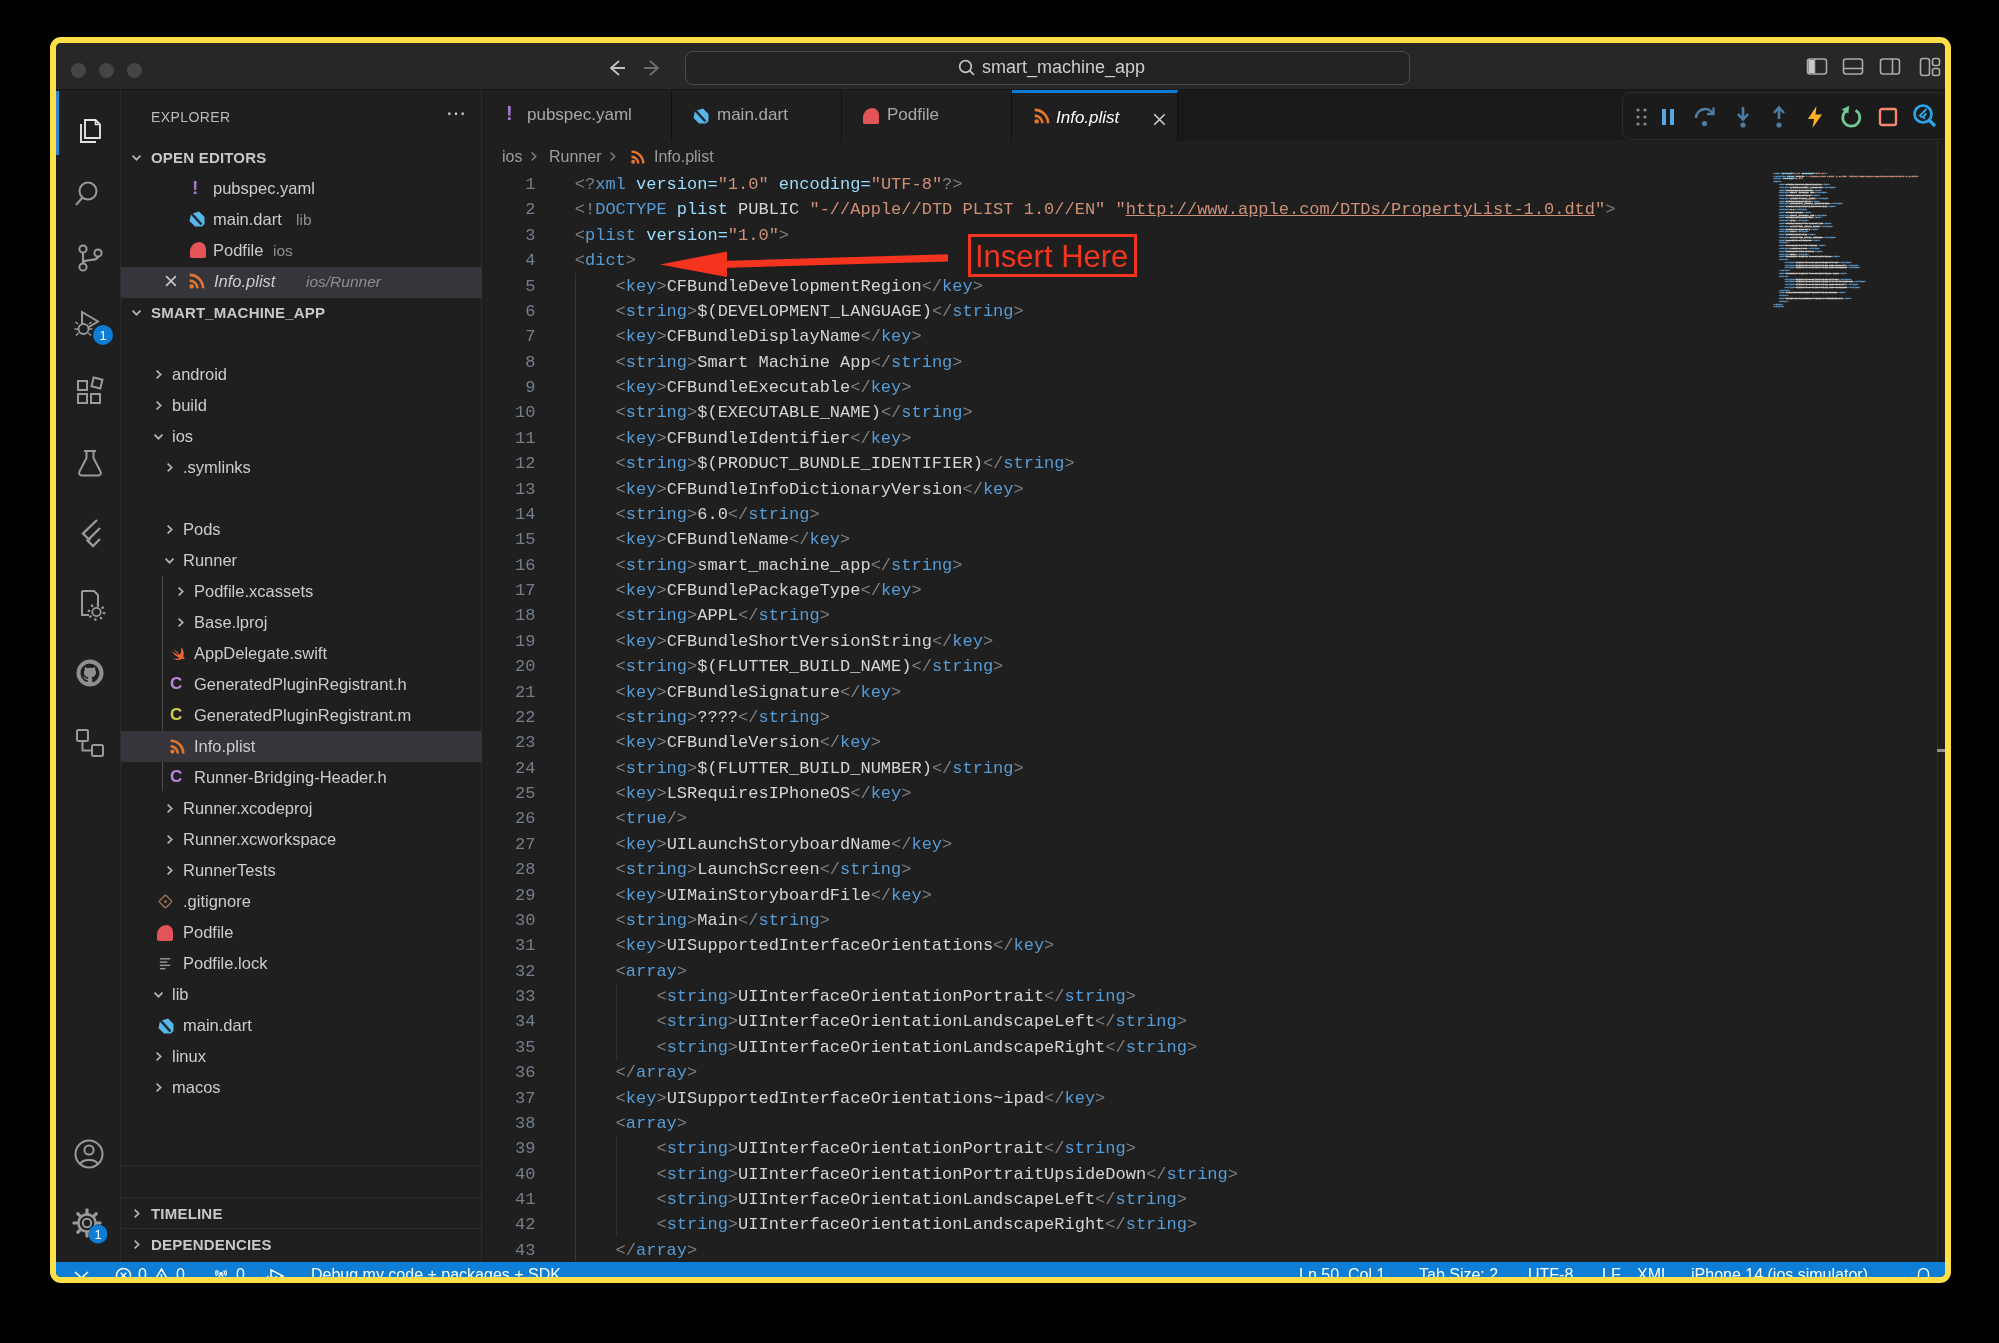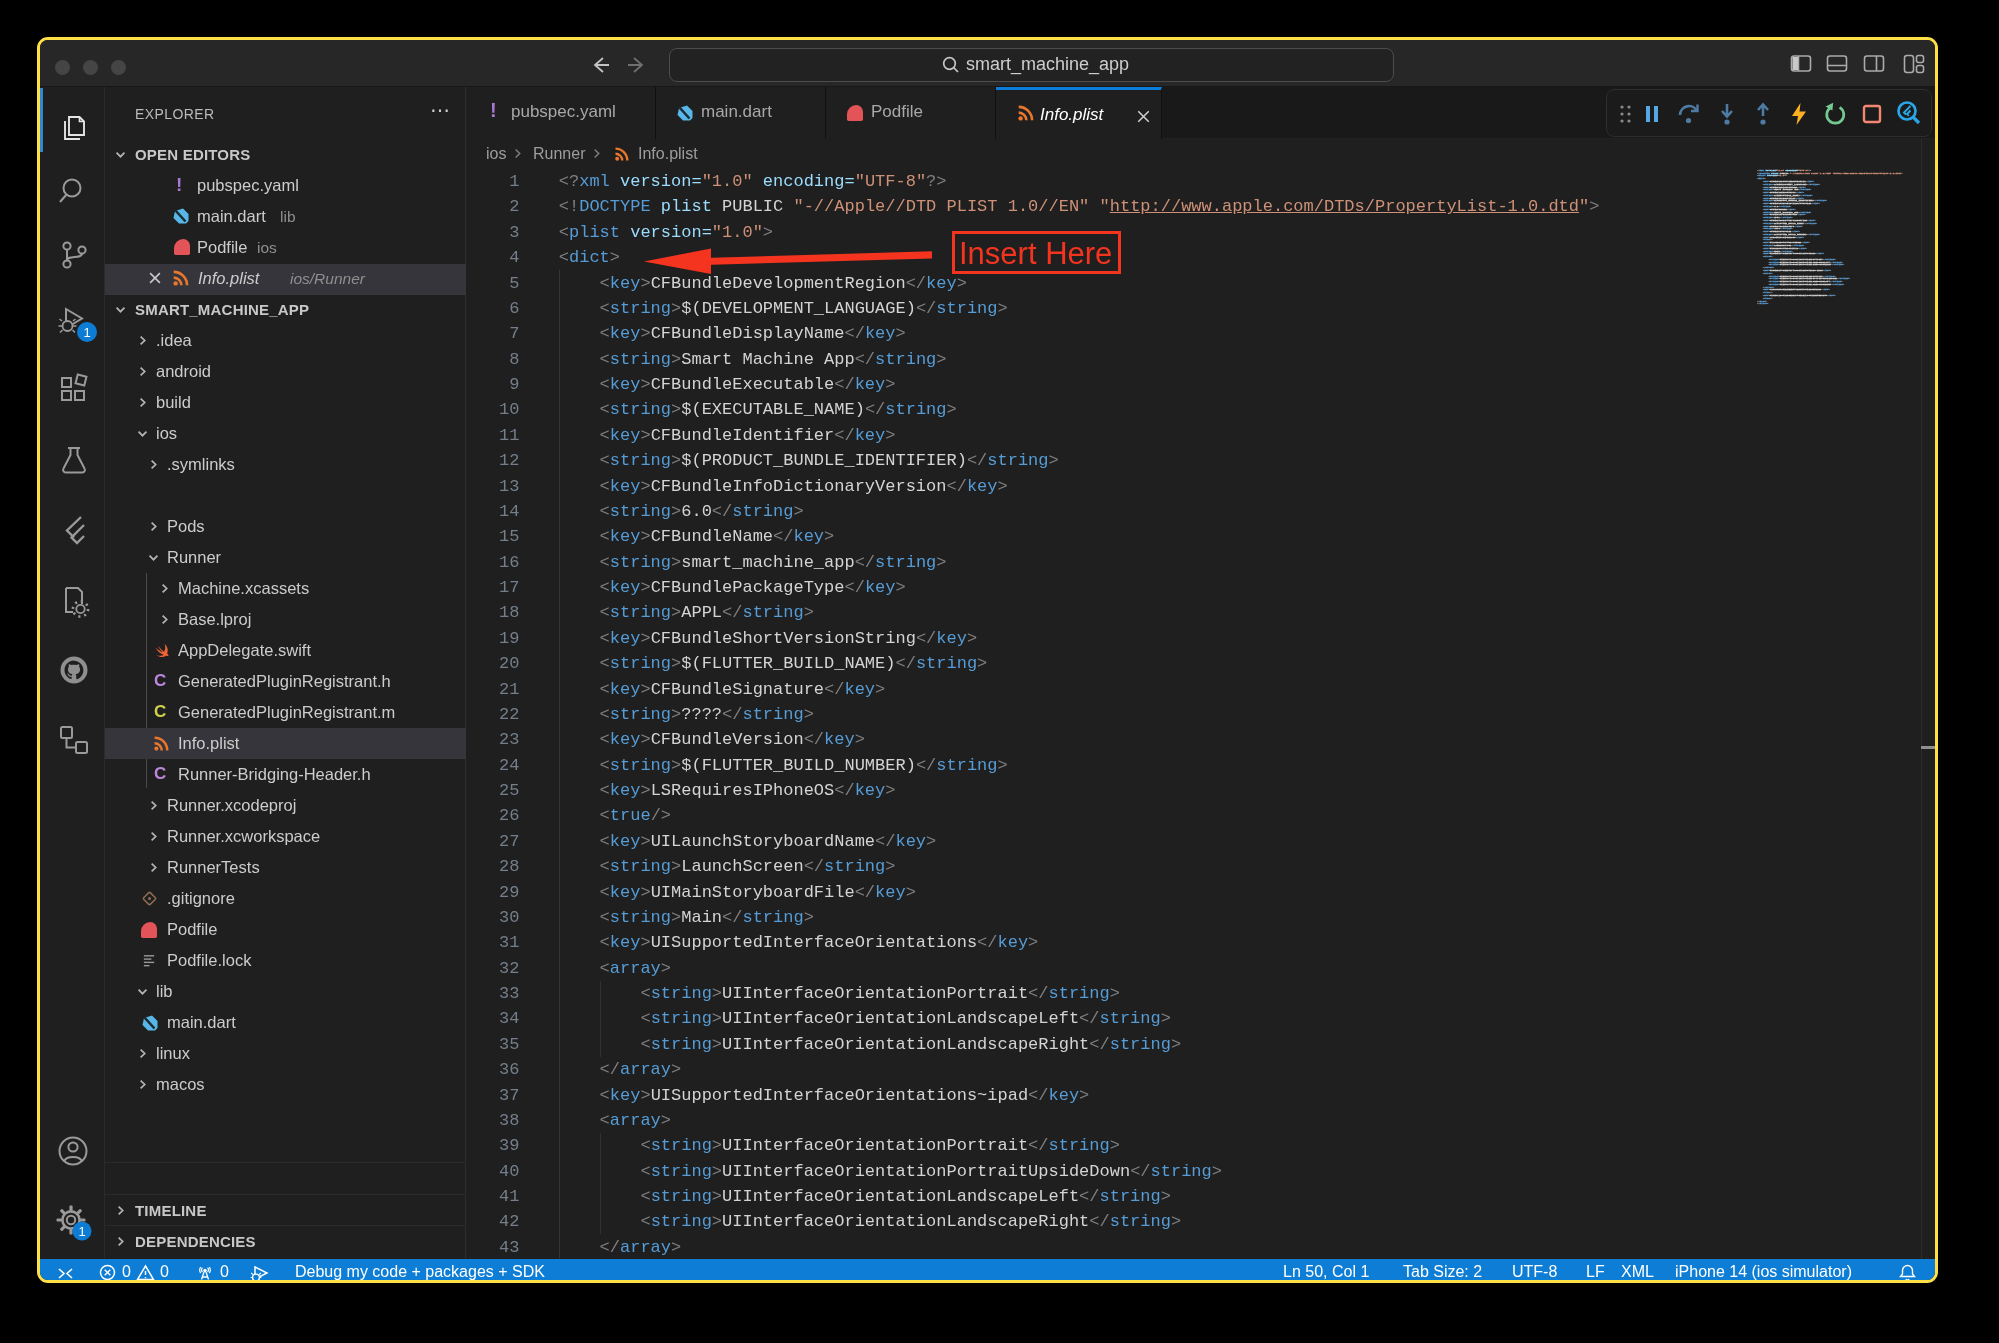--- a/index.html
+++ b/index.html
@@ -1,16 +1,16 @@
 <!DOCTYPE html>
 <html><head><meta charset="utf-8"><style>
 *{margin:0;padding:0;box-sizing:border-box}
 body{width:1999px;height:1343px;background:#000;font-family:"Liberation Sans",sans-serif;position:relative;overflow:hidden}
 .a{position:absolute}
-#win{position:absolute;left:37px;top:37px;width:1901px;height:1246px;background:#1f1f1f;border-radius:11px;overflow:hidden;border:3px solid #fde047}
+#win{position:absolute;left:50px;top:37px;width:1901px;height:1246px;background:#1f1f1f;border-radius:11px;overflow:hidden;border:6px solid #fde047}
 #title{position:absolute;left:0;top:0;width:100%;height:47px;background:#272727;border-bottom:1px solid #171717}
 #tabstrip{position:absolute;left:426px;top:47px;width:1475px;height:52px;background:#191919;border-bottom:1px solid #222}
 .tab{position:absolute;top:0;height:52px;background:#1f1f1f}
 .tab .lbl{position:absolute;top:15px;font-size:17px;color:#a8a8a8;white-space:nowrap}
 #sidebar{position:absolute;left:65px;top:47px;width:361px;height:1172px;background:#1f1f1f;border-right:1px solid #2e2e2e}
 #activity{position:absolute;left:0;top:47px;width:65px;height:1172px;background:#1f1f1f;border-right:1px solid #2b2b2b}
 #status{position:absolute;left:0;top:1219px;width:100%;height:27px;background:#0d7dd6;color:#fff;font-size:16px}
 #status .a{white-space:nowrap}
 pre{font-family:"Liberation Mono",monospace;font-size:17px;line-height:25.37px;white-space:pre}
 i{font-style:normal}
@@ -165,26 +165,20 @@
       </svg>
       <span class="a" style="left:93px;font-style:italic">Info.plist</span>
       <span class="a dim" style="left:185px;font-style:italic;font-size:15.5px">ios/Runner</span>
     </div>
     <div class="row" style="left:65px;top:253.5px;width:361px">
       <svg class="a" style="left:10px;top:10px" width="11" height="11" viewBox="0 0 11 11" fill="none">
         <path d="M1.54 3.6300000000000003 L5.5 7.699999999999999 L9.459999999999999 3.6300000000000003" stroke="#b5b5b5" stroke-width="1.7"></path>
       </svg>
       <span class="a sec" style="left:30px;top:0">SMART_MACHINE_APP</span>
     </div>
-    <div class="row" style="left:65px;top:284.5px;width:361px">
-      <svg class="a" style="left:32px;top:10px" width="11" height="11" viewBox="0 0 11 11" fill="none">
-        <path d="M3.6300000000000003 1.54 L7.699999999999999 5.5 L3.6300000000000003 9.459999999999999" stroke="#b5b5b5" stroke-width="1.7"></path>
-      </svg>
-      <span class="a" style="left:51px">.idea</span>
-    </div>
     <div class="row" style="left:65px;top:315.5px;width:361px">
       <svg class="a" style="left:32px;top:10px" width="11" height="11" viewBox="0 0 11 11" fill="none">
         <path d="M3.6300000000000003 1.54 L7.699999999999999 5.5 L3.6300000000000003 9.459999999999999" stroke="#b5b5b5" stroke-width="1.7"></path>
       </svg>
       <span class="a" style="left:51px">android</span>
     </div>
     <div class="row" style="left:65px;top:346.5px;width:361px">
       <svg class="a" style="left:32px;top:10px" width="11" height="11" viewBox="0 0 11 11" fill="none">
         <path d="M3.6300000000000003 1.54 L7.699999999999999 5.5 L3.6300000000000003 9.459999999999999" stroke="#b5b5b5" stroke-width="1.7"></path>
       </svg>
@@ -212,21 +206,21 @@
       <svg class="a" style="left:43px;top:10px" width="11" height="11" viewBox="0 0 11 11" fill="none">
         <path d="M1.54 3.6300000000000003 L5.5 7.699999999999999 L9.459999999999999 3.6300000000000003" stroke="#b5b5b5" stroke-width="1.7"></path>
       </svg>
       <span class="a" style="left:62px">Runner</span>
     </div>
     <span class="a" style="left:106px;top:533px;width:1px;height:215px;background:#4a4a4a"></span>
     <div class="row" style="left:65px;top:532.5px;width:361px">
       <svg class="a" style="left:54px;top:10px" width="11" height="11" viewBox="0 0 11 11" fill="none">
         <path d="M3.6300000000000003 1.54 L7.699999999999999 5.5 L3.6300000000000003 9.459999999999999" stroke="#b5b5b5" stroke-width="1.7"></path>
       </svg>
-      <span class="a" style="left:73px">Machine.xcassets</span>
+      <span class="a" style="left:73px">Podfile.xcassets</span>
     </div>
     <div class="row" style="left:65px;top:563.5px;width:361px">
       <svg class="a" style="left:54px;top:10px" width="11" height="11" viewBox="0 0 11 11" fill="none">
         <path d="M3.6300000000000003 1.54 L7.699999999999999 5.5 L3.6300000000000003 9.459999999999999" stroke="#b5b5b5" stroke-width="1.7"></path>
       </svg>
       <span class="a" style="left:73px">Base.lproj</span>
     </div>
     <div class="row" style="left:65px;top:594.5px;width:361px">
       <svg class="a" style="left:47px;top:7px" width="17" height="17" viewBox="0 0 17 17" fill="none">
         <path d="M15.087499999999999 11.475000000000001 C16.575 8.075 15.5125 4.356249999999999 12.64375 1.9125 C13.8125 4.887499999999999 13.28125 7.75625 11.899999999999999 9.774999999999999 C9.66875 7.96875 7.225 5.525 5.737500000000001 3.6125 C7.012499999999999 6.268750000000001 9.350000000000001 9.03125 10.837499999999999 10.51875 C8.2875 9.350000000000001 5.525 7.543749999999999 3.4000000000000004 5.525 C5.3125 9.1375 8.712499999999999 11.899999999999999 11.6875 12.962499999999999 C9.881250000000001 14.024999999999999 7.012499999999999 14.131250000000001 4.356249999999999 12.962499999999999 C7.331250000000001 15.193750000000001 11.368749999999999 15.618749999999999 13.70625 14.024999999999999 C14.556249999999999 13.493749999999999 15.725000000000001 13.600000000000001 16.25625 14.556249999999999 C16.7875 13.28125 16.15 12.21875 15.087499999999999 11.475000000000001 Z" fill="#ef6436"></path>

